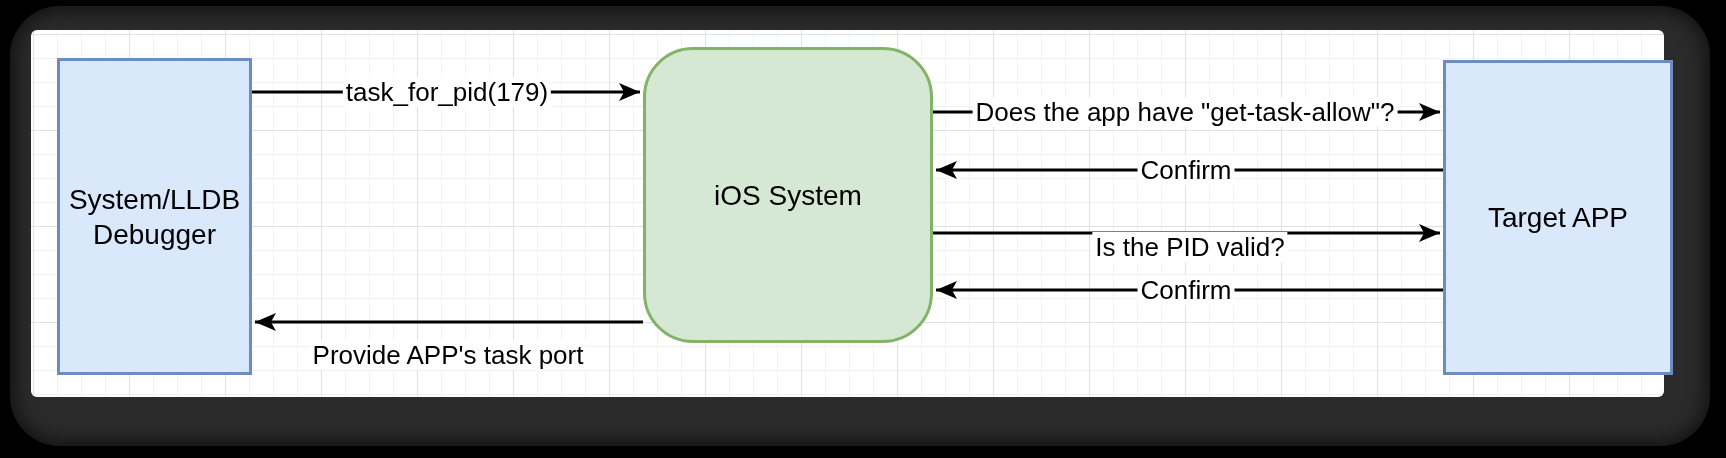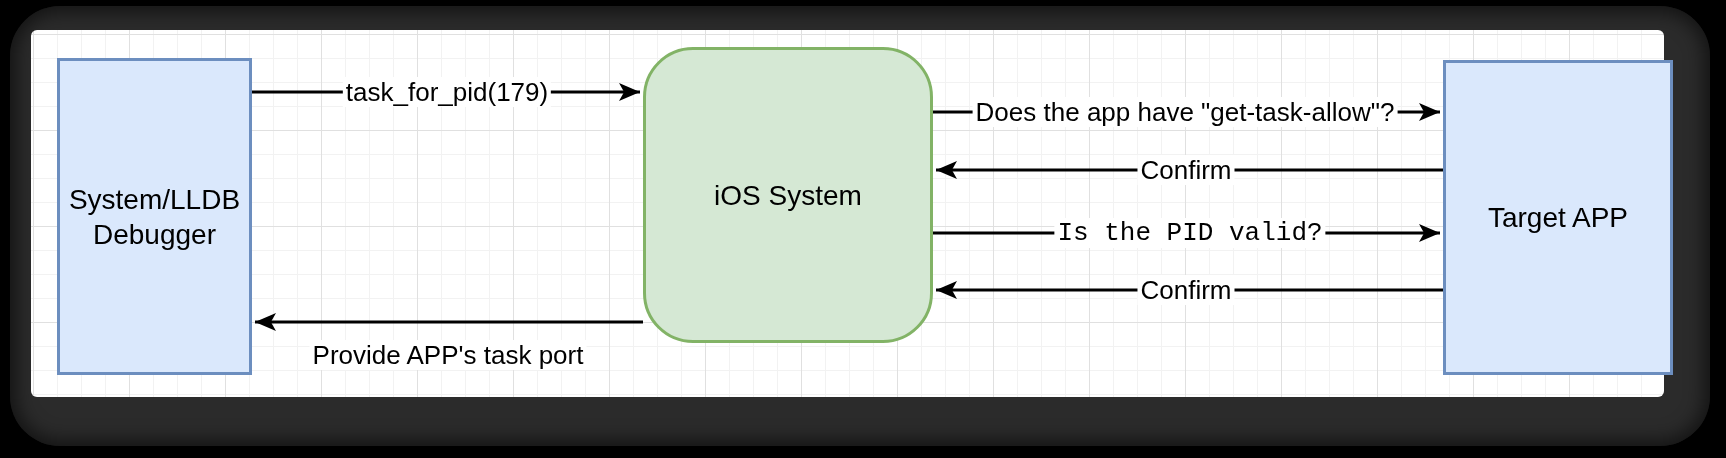--- a/index.html
+++ b/index.html
@@ -77,17 +77,17 @@
     <line x1="933" y1="112" x2="1440" y2="112" stroke="#000" stroke-width="3" marker-end="url(#stealth)"></line>
     <line x1="1443" y1="170" x2="936" y2="170" stroke="#000" stroke-width="3" marker-end="url(#stealth)"></line>
     <line x1="933" y1="233" x2="1440" y2="233" stroke="#000" stroke-width="3" marker-end="url(#stealth)"></line>
     <line x1="1443" y1="290" x2="936" y2="290" stroke="#000" stroke-width="3" marker-end="url(#stealth)"></line>
     <line x1="643" y1="322" x2="255" y2="322" stroke="#000" stroke-width="3" marker-end="url(#stealth)"></line>
   </svg>
 
   <span class="elabel" style="left:447px;top:92px;">task_for_pid(179)</span>
   <span class="elabel" style="left:1185px;top:112px;">Does the app have "get-task-allow"?</span>
   <span class="elabel" style="left:1186px;top:170px;">Confirm</span>
-  <span class="elabel" style="left:1190px;top:233px;font-family:Liberation Mono, monospace;">Is the PID valid?</span>
+  <span class="elabel" style="left:1190px;top:247px;">Is the PID valid?</span>
   <span class="elabel" style="left:1186px;top:290px;">Confirm</span>
   <span class="elabel" style="left:448px;top:322px;margin-top:33px;">Provide APP's task port</span>
 
 </div>
 
 </body></html>

